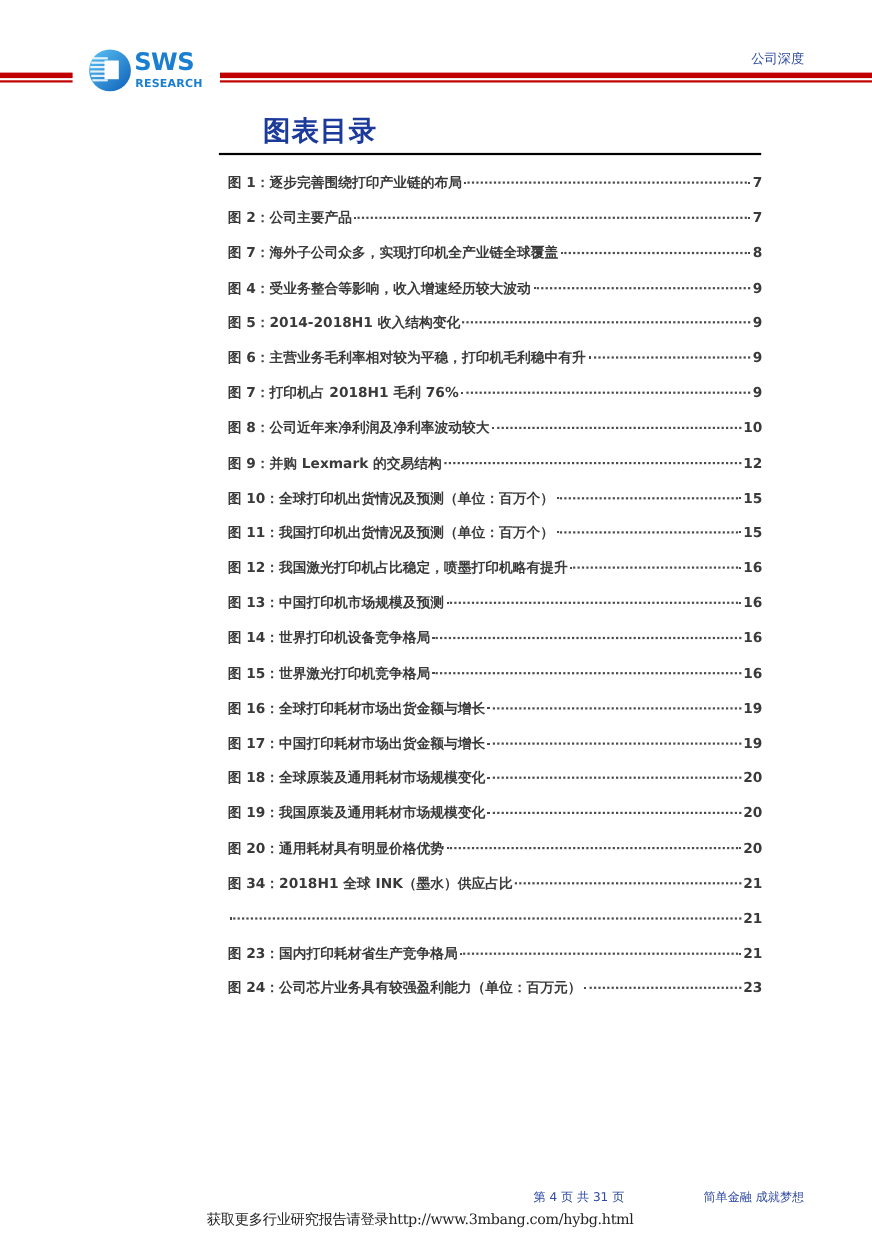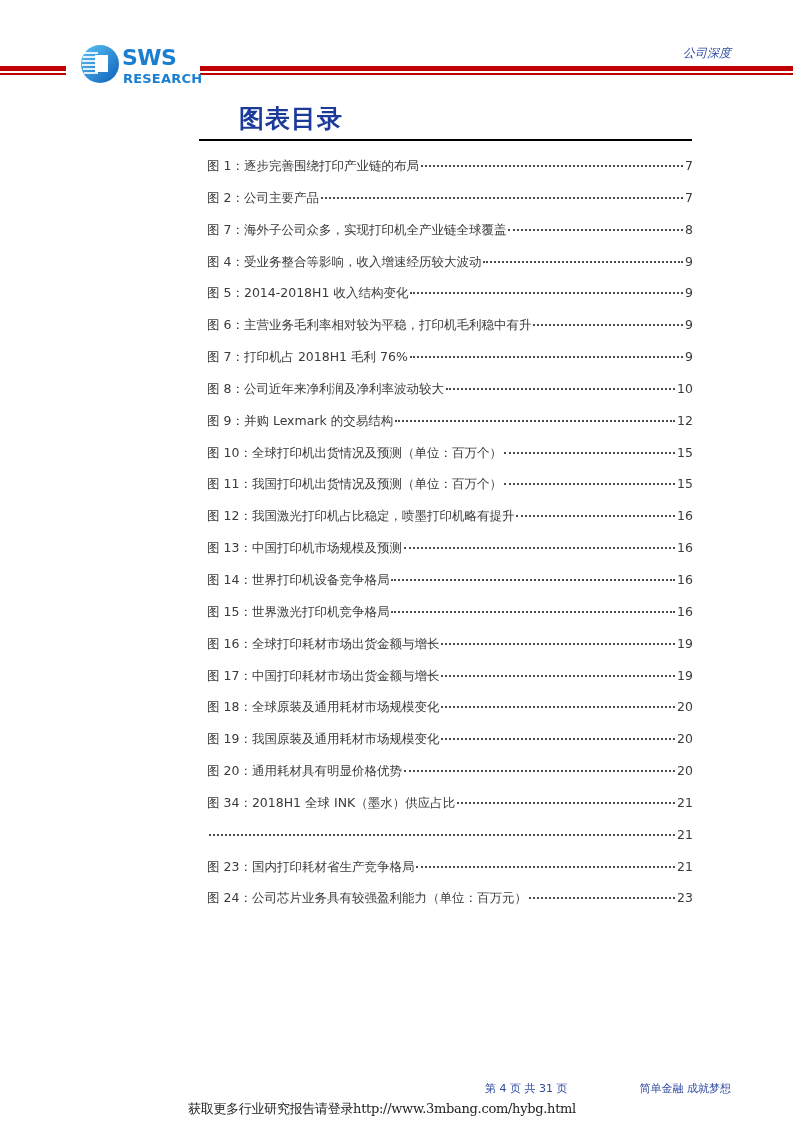--- a/index.html
+++ b/index.html
@@ -69,32 +69,31 @@
       letter-spacing: -0.5px;
       color: #1a7fd0;
       line-height: 24px;
     }
     .logo-sub {
       position: absolute;
       left: 43px;
       top: 27px;
       font-family: "DejaVu Sans", "Liberation Sans", sans-serif;
       font-weight: bold;
-      font-size: 13px;
+      font-size: 10px;
       color: #1a7fd0;
       letter-spacing: 0.2px;
     }
 
     .doc-type {
       position: absolute;
       right: 62px;
       top: 45px;
       font-size: 12px;
       color: #2f4aa0;
-      font-style: italic;
     }
 
     
     .toc-title {
       position: absolute;
       left: 203px;
       top: 103px;
       font-size: 25px;
       font-weight: bold;
       color: #1b3a9a;
@@ -118,21 +117,21 @@
       top: 155px;
       width: 486px;
       list-style: none;
     }
     .toc-item {
       display: flex;
       align-items: baseline;
       height: 31.85px;
       line-height: 22px;
       font-size: 12.5px;
-      font-weight: normal;
+      font-weight: bold;
       color: #3a3a3a;
       cursor: pointer;
     }
     .toc-label {
       white-space: nowrap;
       flex: 0 0 auto;
     }
     .toc-dots {
       flex: 1 1 auto;
       margin: 0 2px;

